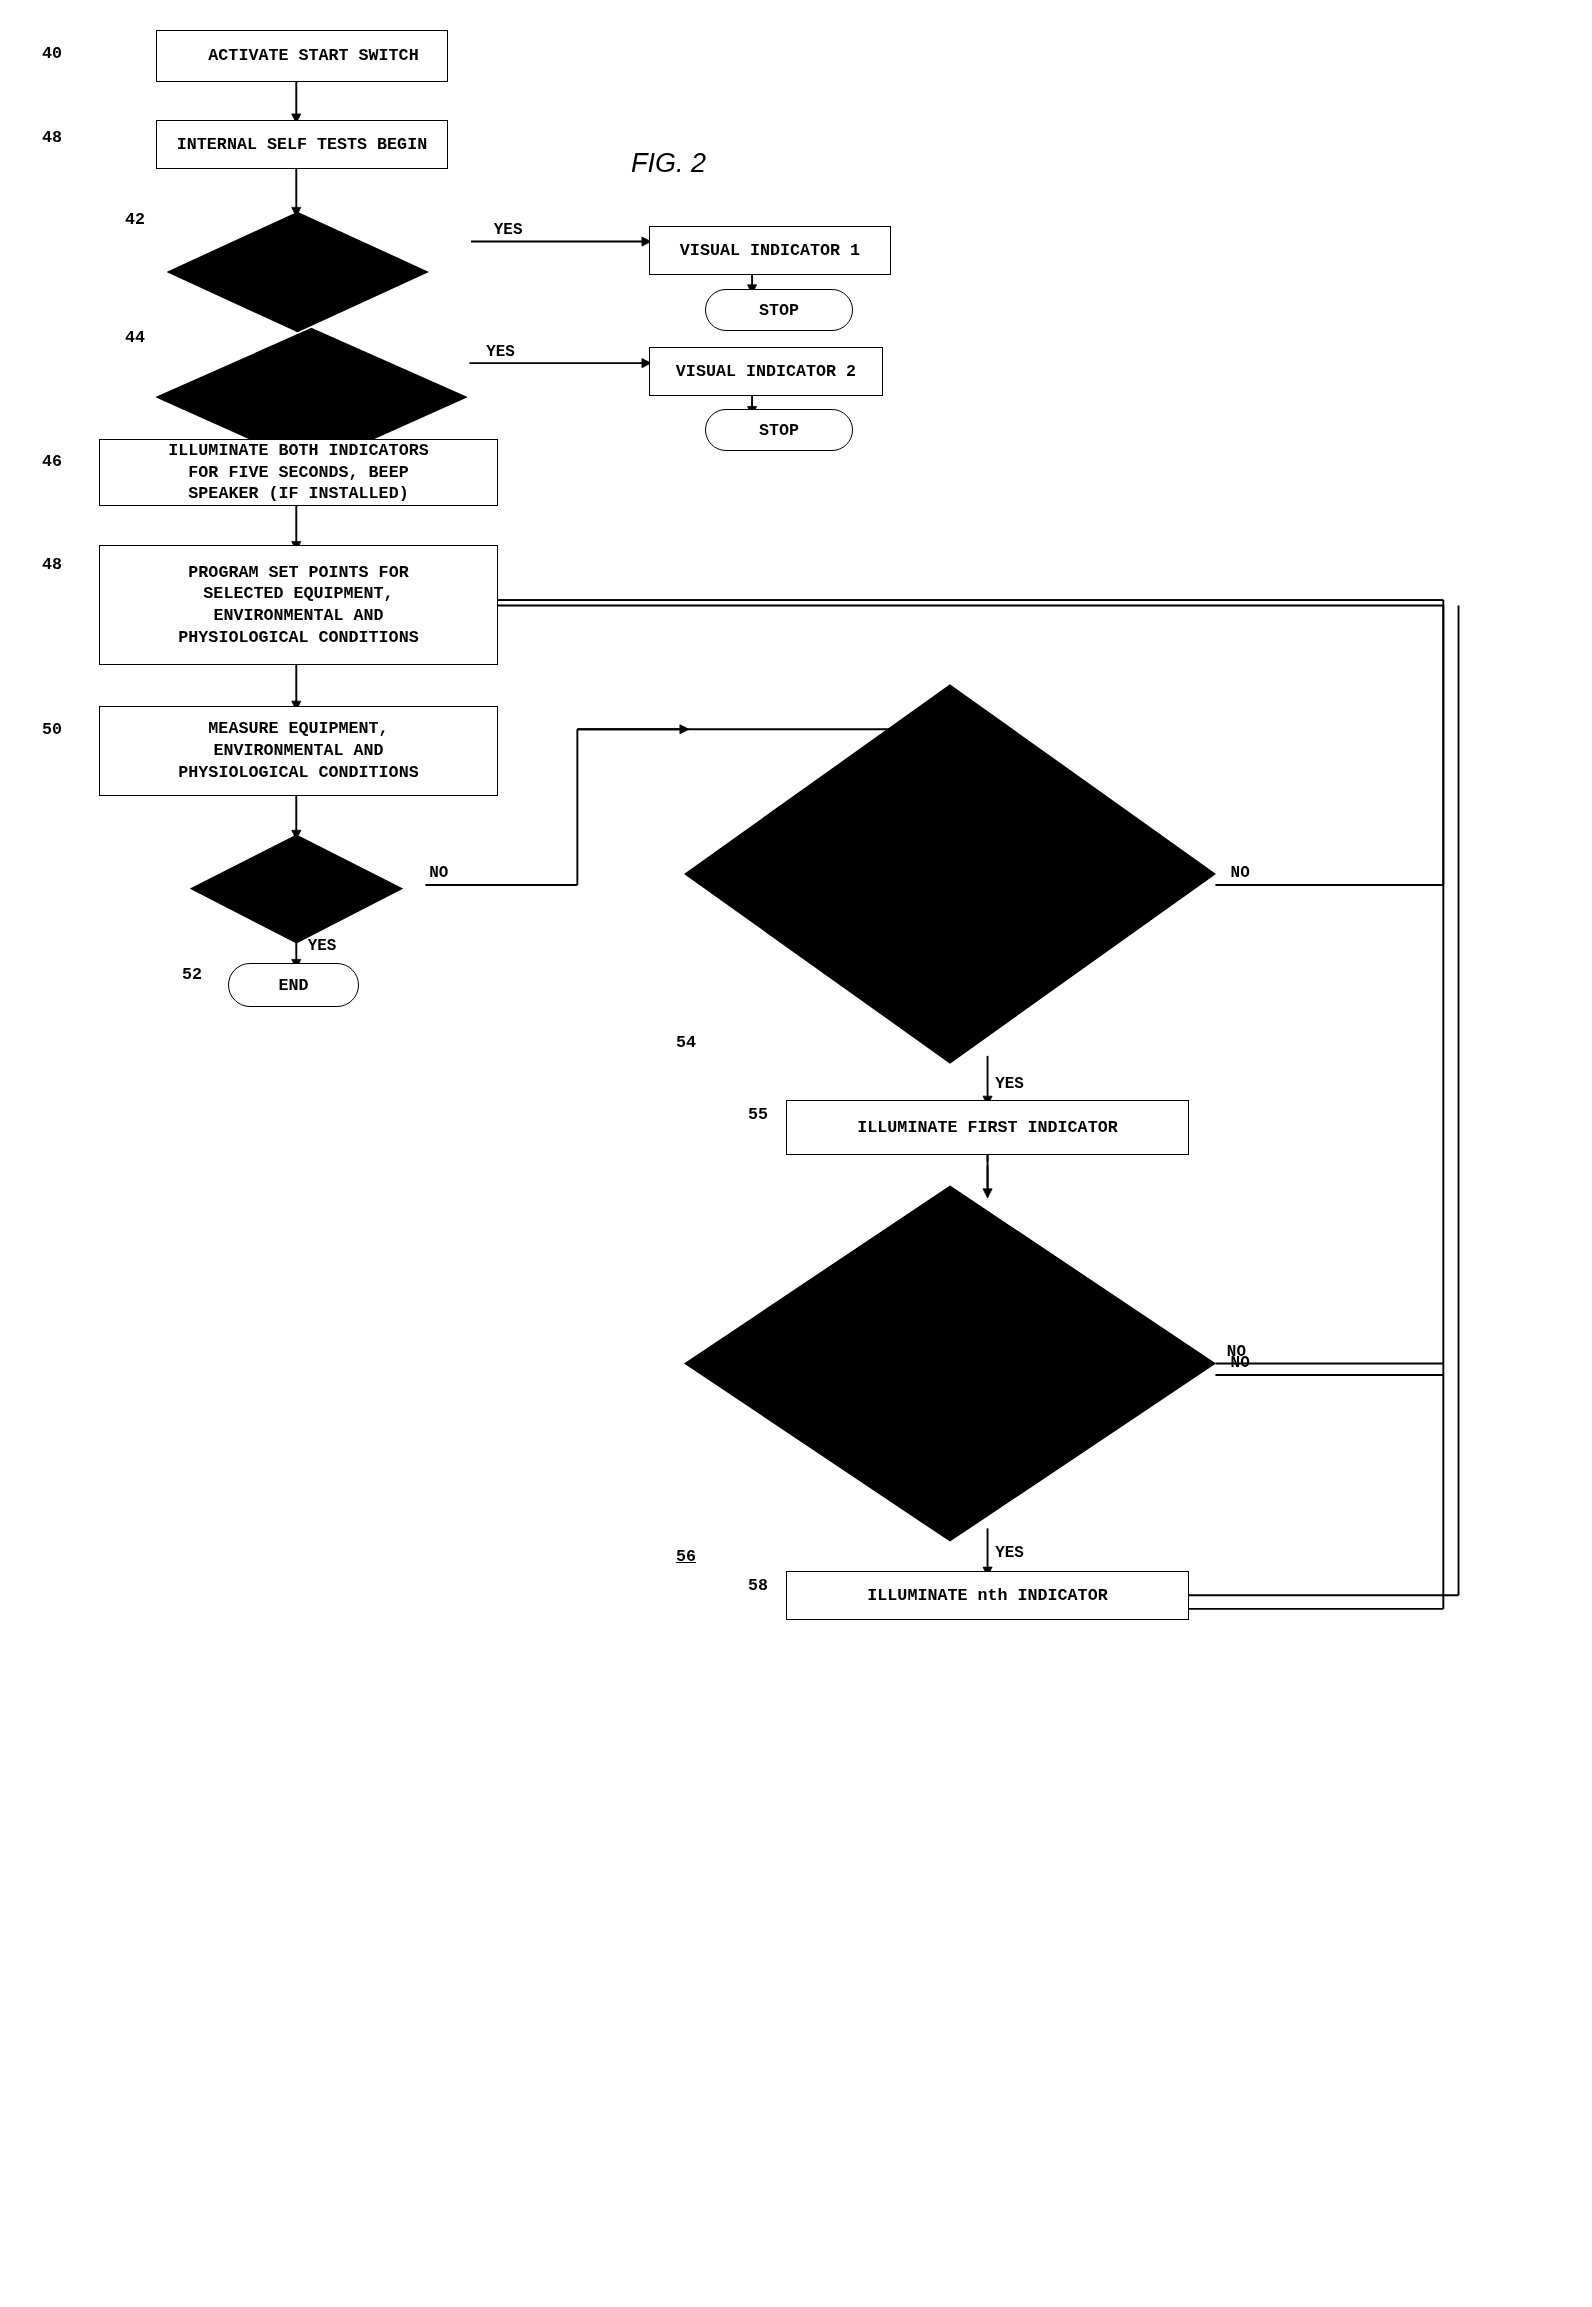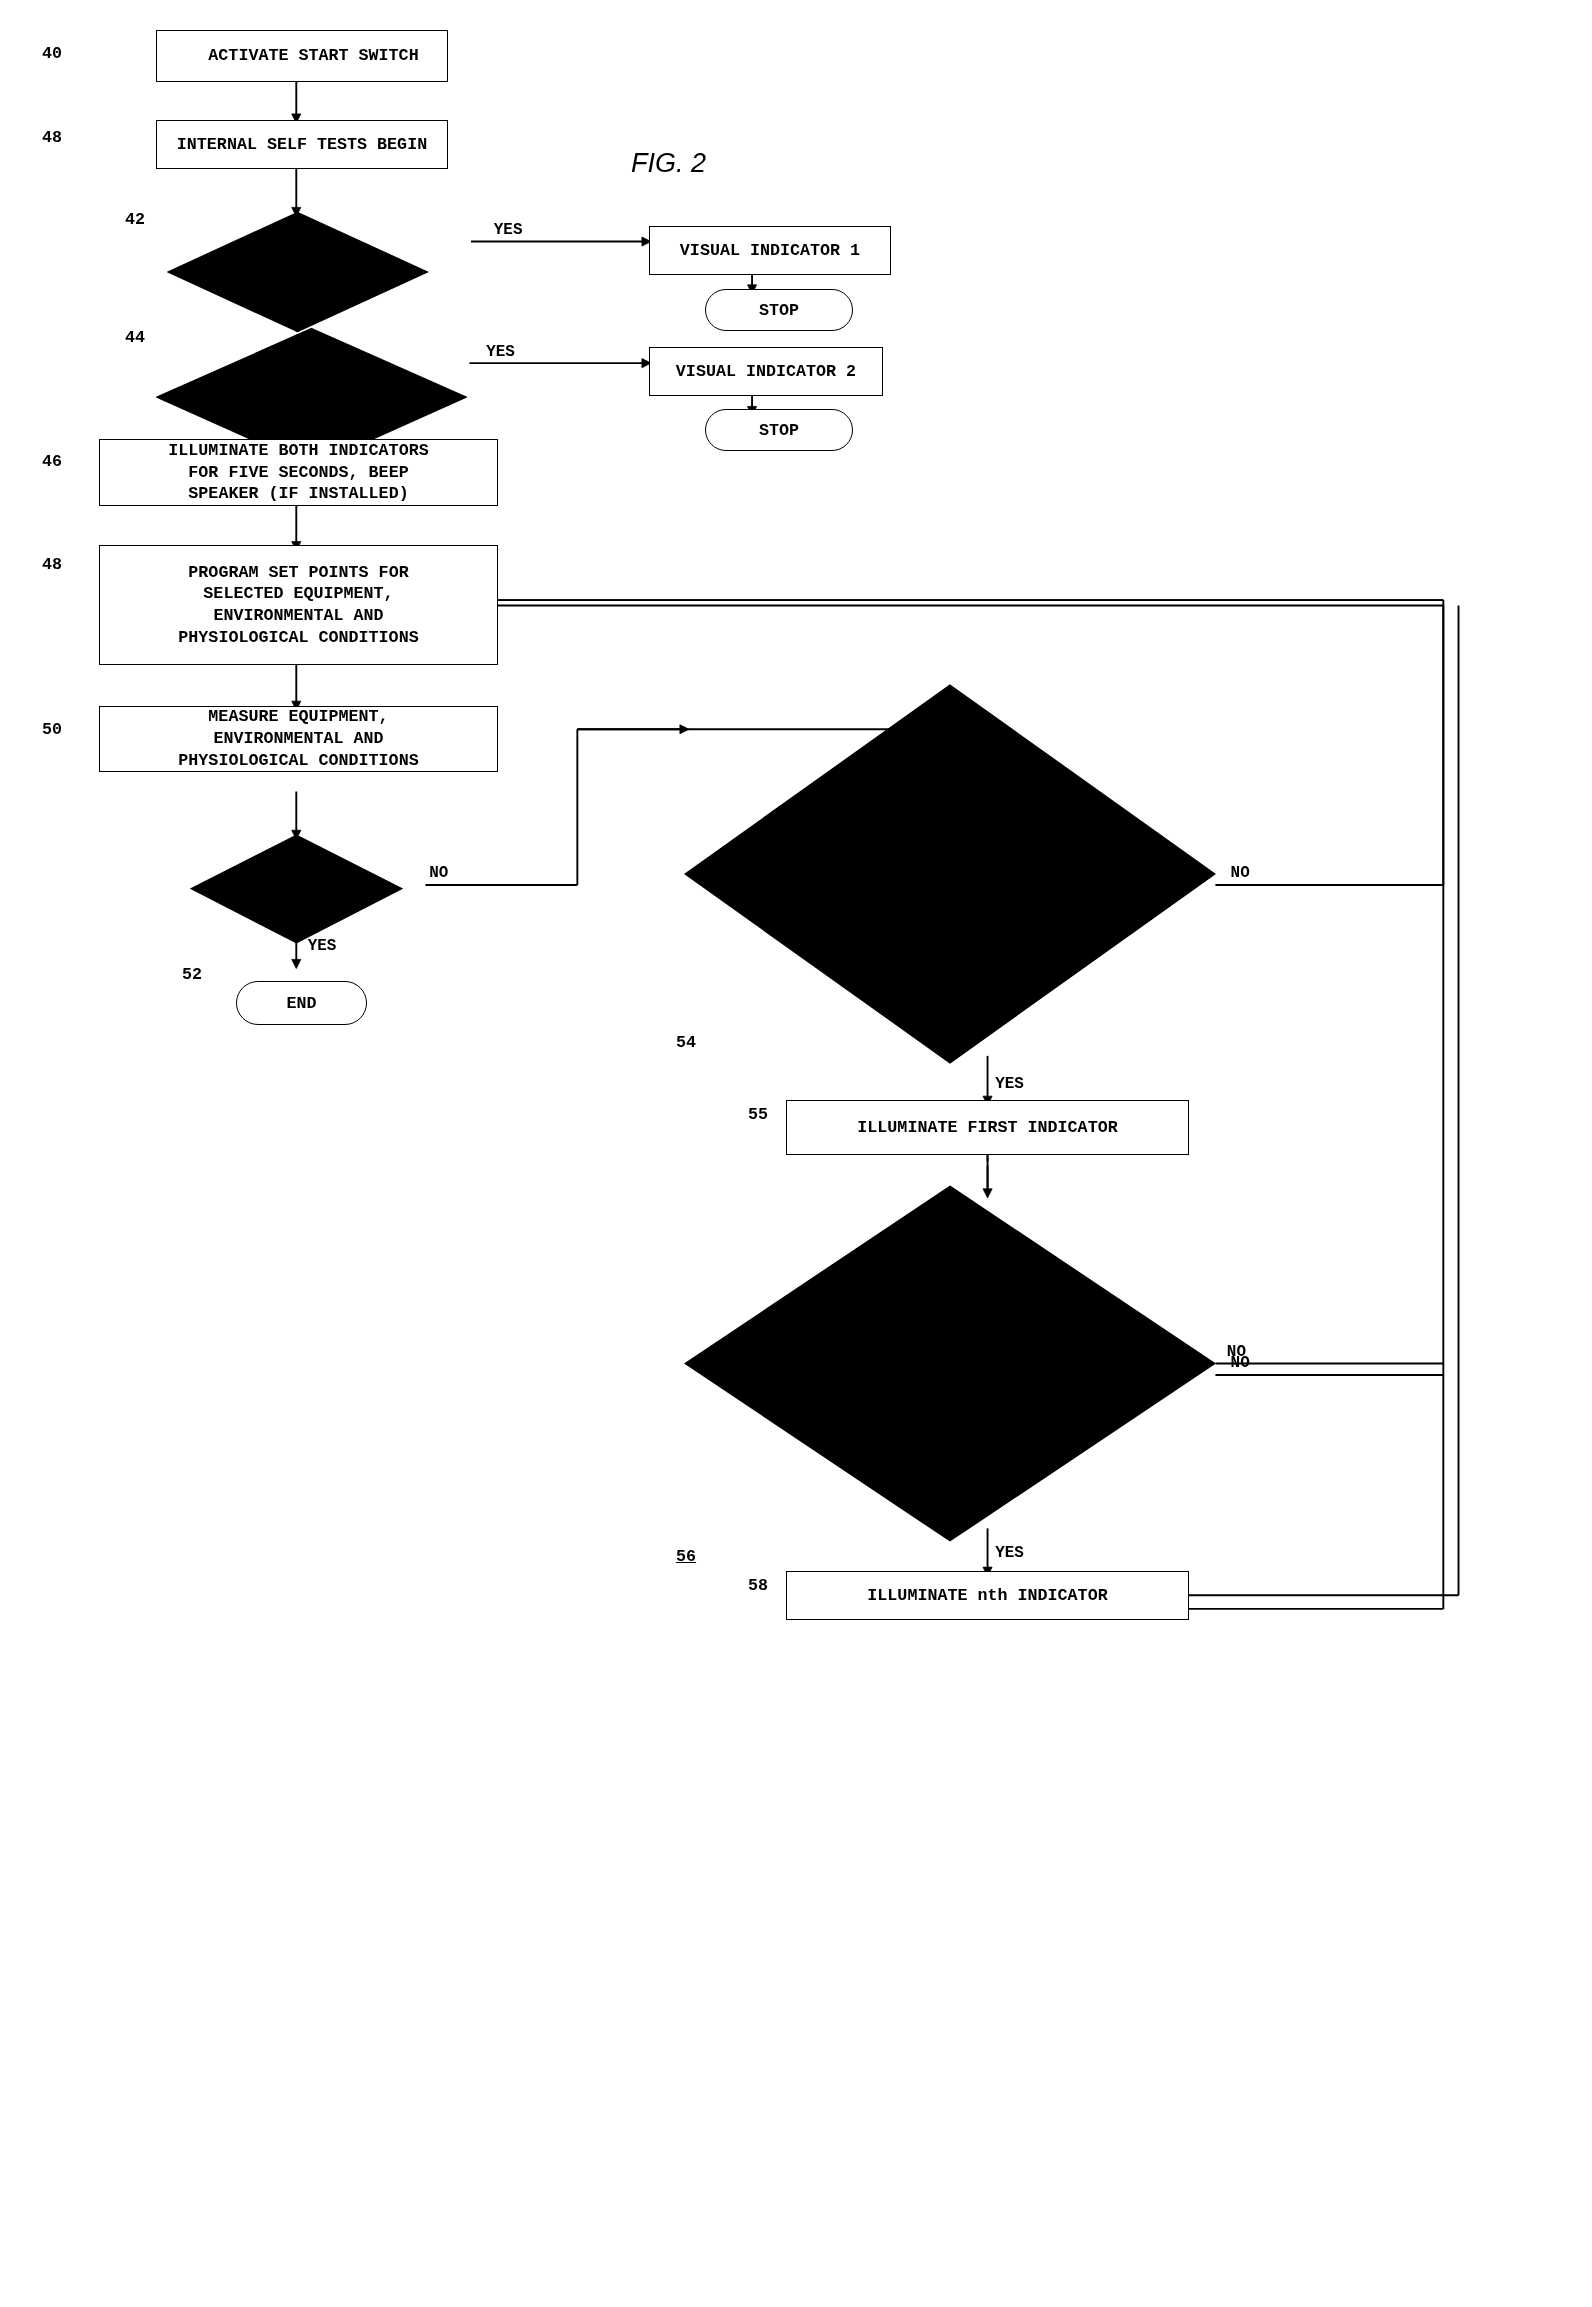--- a/index.html
+++ b/index.html
@@ -264,39 +264,39 @@
 
   <div class="box" style="left:99px; top:545px; width:399px; height:120px;">
     <span style="white-space:pre-line;">PROGRAM SET POINTS FOR
 SELECTED EQUIPMENT,
 ENVIRONMENTAL AND
 PHYSIOLOGICAL CONDITIONS</span>
   </div>
 
   <span class="label" style="left:42px; top:720px;">50</span>
 
-  <div class="box" style="left:99px; top:706px; width:399px; height:66px;">
+  <div class="box" style="left:99px; top:706px; width:399px; height:90px;">
     <span style="white-space:pre-line;">MEASURE EQUIPMENT,
 ENVIRONMENTAL AND
 PHYSIOLOGICAL CONDITIONS</span>
   </div>
 
   <div class="diamond-wrapper" style="left:190px; top:834px; width:213px; height:110px;">
     <svg class="diamond-svg" width="213" height="110" viewBox="0 0 280 145">
       <polygon points="140,2 278,72 140,143 2,72" fill="white" stroke="black" stroke-width="2.5"></polygon>
     </svg>
     <div class="diamond-inner">
       <span style="white-space:pre-line; font-size:15px;">SWITCH
 OFF?</span>
     </div>
   </div>
 
   <span class="label" style="left:182px; top:965px;">52</span>
 
-  <div class="box-rounded" style="left:236px; top:963px; width:131px; height:44px;margin-top:18px;">
+  <div class="box-rounded" style="left:228px; top:963px; width:131px; height:44px;">
     <span>END</span>
   </div>
 
   <div class="diamond-wrapper" style="left:684px; top:684px; width:532px; height:380px;">
     <svg class="diamond-svg" width="532" height="380" viewBox="0 0 700 500">
       <polygon points="350,2 698,250 350,498 2,250" fill="white" stroke="black" stroke-width="2.5"></polygon>
     </svg>
     <div class="diamond-inner">
       <span style="white-space:pre-line; font-size:15px; line-height:1.4;">ARE ONE
 OR MORE EQUIPMENT,

